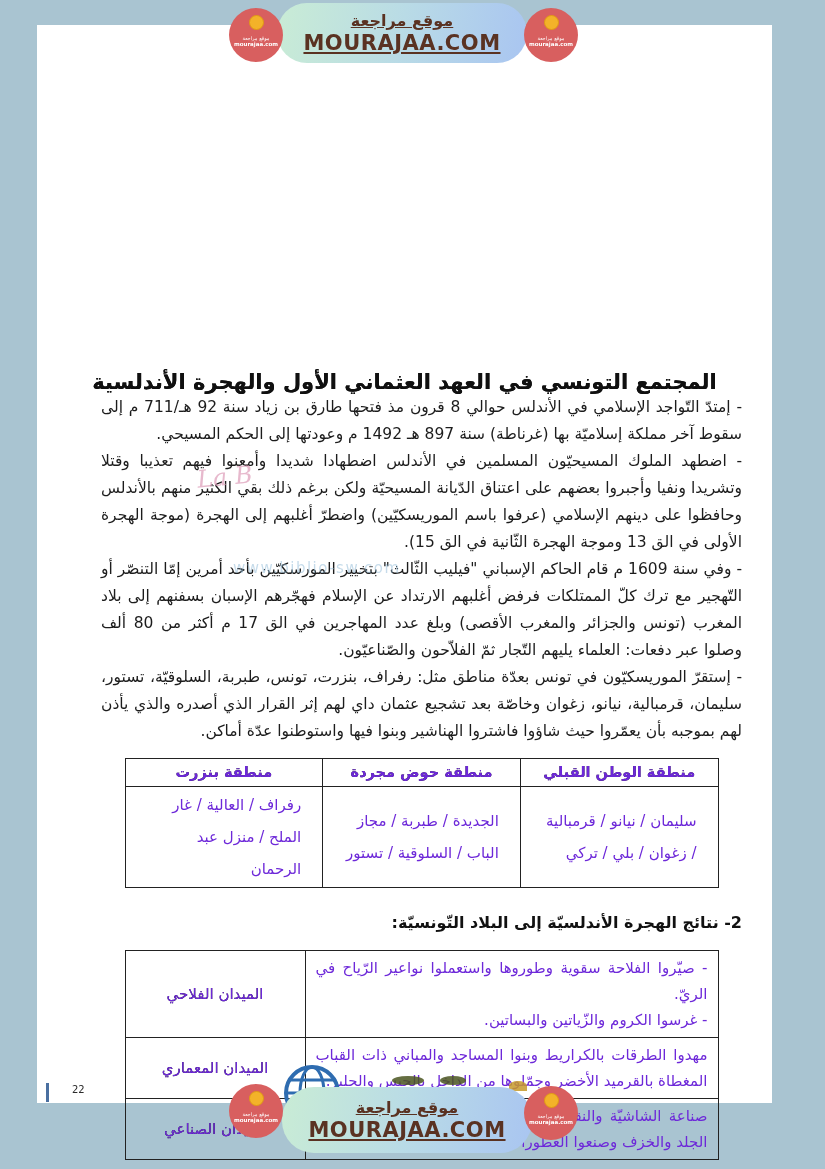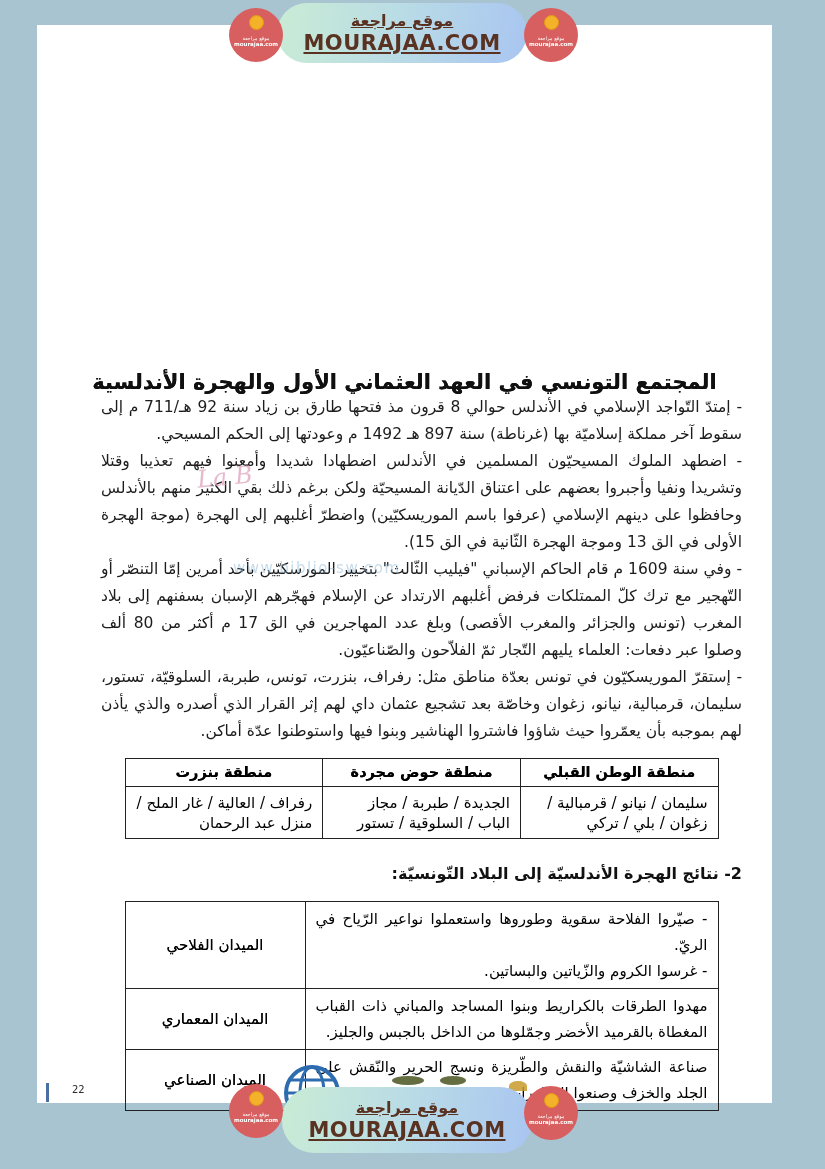--- a/index.html
+++ b/index.html
@@ -80,28 +80,28 @@
   .content {
     position: absolute; top: 369px; right: 30px; left: 64px;
     direction: rtl; text-align: justify;
     font-size: 15.5px; line-height: 27px; color: #1c1c1c;
   }
   .sec-heading { font-size: 16px; font-weight: bold; color: #111; text-align: right; }
   .content p { margin: 0; }
   .hl { background: #ffffff; }
 
   table { border-collapse: collapse; direction: rtl; }
-  th, td { border: 1.6px solid #222; font-size: 15px; color: #000000; }
+  th, td { border: 1.6px solid #222; font-size: 15px; color: #6d28d9; }
 
   .regions-table { width: 594px; margin: 13px auto 0; table-layout: fixed; }
   .regions-table th {
     height: 27px; font-weight: bold; font-size: 14.5px;
     text-shadow: 0 0 .5px #111; text-align: center;
   }
-  .regions-table td { height: 52px; padding: 2px 10px; text-align: right; line-height: 20px; vertical-align: middle; }
+  .regions-table td { height: 52px; padding: 2px 21px; text-align: right; line-height: 32px; vertical-align: middle; }
 
   .sec2-heading { margin-top: 21px; }
 
   .results-table { width: 594px; margin: 14px auto 0; }
   .results-table .field-cell {
     width: 180px; text-align: center; font-weight: normal; font-size: 15px;
     text-shadow: 0 0 .5px #111; vertical-align: middle;
   }
   .results-table .points-cell { padding: 4px 10px; text-align: justify; line-height: 26px; vertical-align: middle; }
   .row-agri  .points-cell { height: 72px; }

